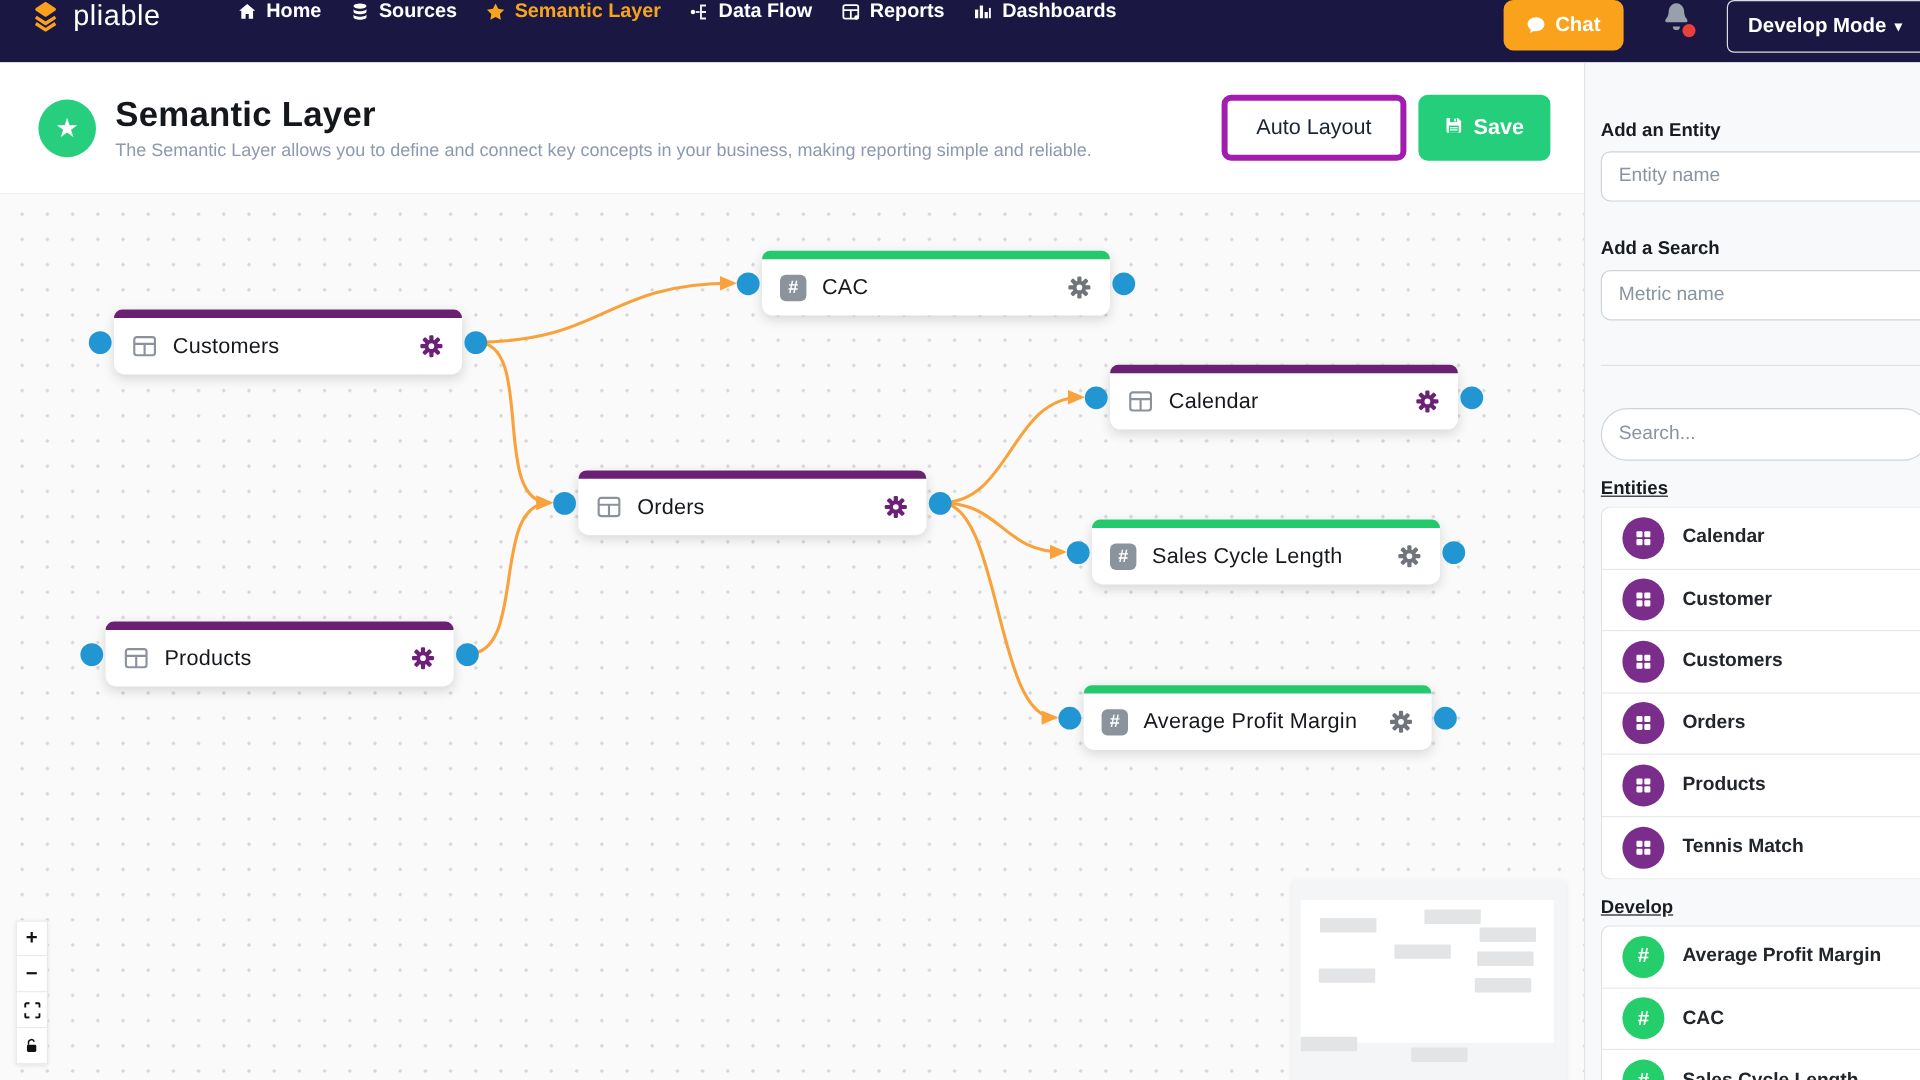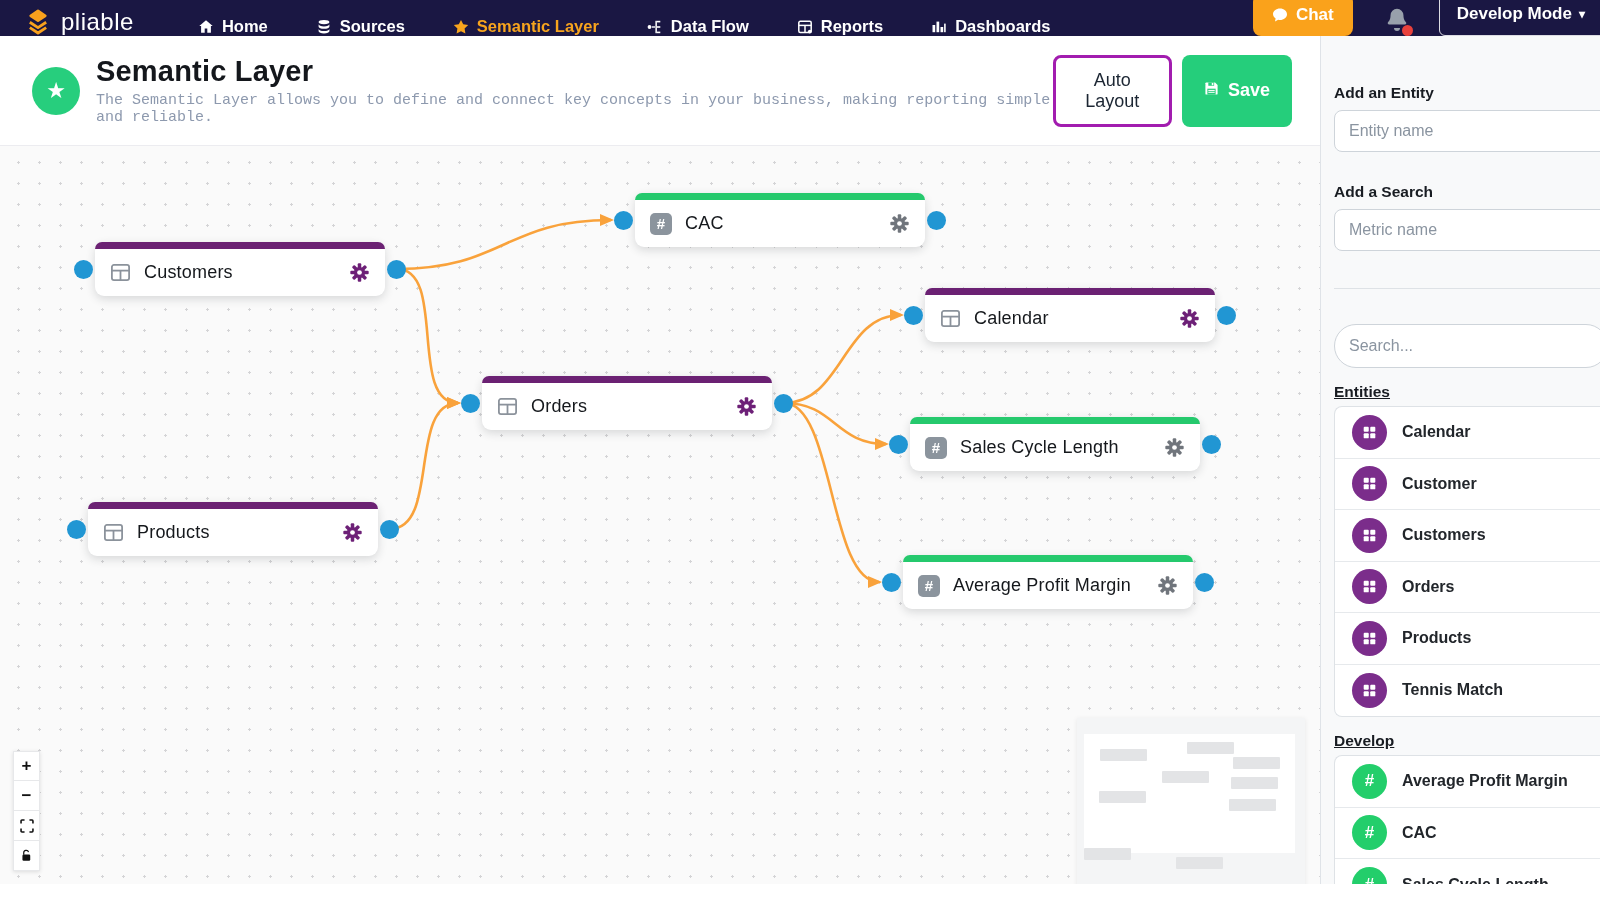--- a/index.html
+++ b/index.html
@@ -1,42 +1,42 @@
 <!DOCTYPE html>
 <html lang="en"><head>
 <meta charset="utf-8">
 <style>
   * { margin:0; padding:0; box-sizing:border-box; }
   html,body { width:1600px; height:900px; overflow:hidden; font-family:"Liberation Sans", sans-serif; background:#fff; }
 
   
-  .navbar { height:36px; background:#1a1743; display:flex; align-items:flex-end; padding-left:24px; color:#fff; }
+  .navbar { height:52px; background:#1a1743; display:flex; align-items:flex-start; padding-left:24px; color:#fff; }
   .brand { display:flex; align-items:center; gap:9px; font-size:24px; font-weight:500; letter-spacing:.5px; color:#fff; }
-  .nav-items { display:flex; gap:48px; margin-left:64px; align-items:center; }
+  .nav-items { display:flex; gap:24px; margin-left:64px; align-items:center; }
   .nav-item { display:flex; align-items:center; gap:8px; font-size:16.5px; font-weight:600; color:#fff; cursor:pointer; text-decoration:none; }
   .nav-item.active { color:#f7a41d; }
   .nav-ico { display:flex; align-items:center; }
   .chat-btn { margin-left:auto; background:#faa21b; border:none; color:#fff; font-weight:700; font-size:17px; padding:11px 19px; border-radius:8px; display:flex; gap:8px; align-items:center; cursor:pointer; font-family:inherit; }
   .bell-wrap { position:relative; margin:0 30px 0 32px; cursor:pointer; }
   .bell-dot { position:absolute; right:-4px; bottom:0; width:11px; height:11px; border-radius:50%; background:#e8413c; }
   .dev-btn { border:1px solid rgba(255,255,255,.85); background:transparent; color:#fff; font-size:17px; font-weight:600; padding:11px 26px 11px 17px; border-radius:6px; margin-right:-12px; cursor:pointer; display:flex; align-items:center; gap:7px; font-family:inherit; }
   .caret { font-size:12px; }
 
   
   .main { display:flex; height:848px; }
   .left-col { width:1320px; display:flex; flex-direction:column; }
 
   
   .page-header { height:110px; background:#fff; border-bottom:1px solid #ececf0; display:flex; align-items:center; padding:0 28px 0 32px; }
   .star-badge { width:48px; height:48px; border-radius:50%; background:#27ce7d; color:#fff; display:flex; align-items:center; justify-content:center; font-size:22px; margin-right:16px; flex:none; }
   .ph-text { display:flex; flex-direction:column; gap:4px; }
   .ph-title { font-size:29px; font-weight:800; color:#14171c; letter-spacing:.2px; }
-  .ph-sub { font-size:15px; color:#8d99ae;font-family:Liberation Mono, monospace; }
+  .ph-sub { font-size:15px; color:#8d99ae; }
   .ph-actions { margin-left:auto; display:flex; gap:10px; }
-  .btn-outline { background:#fff; border:3px solid #a21caf; border-radius:8px; font-size:18px; color:#1c2633; padding:12px 24px; cursor:pointer; font-family:inherit; }
+  .btn-outline { background:#fff; border:5px solid #a21caf; border-radius:8px; font-size:18px; color:#1c2633; padding:12px 24px; cursor:pointer; font-family:inherit; }
   .btn-save { background:#25ce7b; border:none; border-radius:8px; font-size:18px; font-weight:700; color:#fff; padding:12px 22px; cursor:pointer; display:flex; align-items:center; gap:9px; font-family:inherit; }
 
   
   .canvas { position:relative; flex:1; background-color:#fafafa; overflow:hidden;
     background-image:radial-gradient(#d4d4d6 1.2px, transparent 1.4px); background-size:21px 21px; background-position:8px 6px; }
   #edges { position:absolute; inset:0; width:100%; height:100%; z-index:1; }
   .edge { fill:none; stroke:#f9a23b; stroke-width:2.6px; }
   .node { position:absolute; width:290px; background:#fff; border-radius:9px; box-shadow:0 3px 10px rgba(30,35,45,.16); z-index:2; cursor:grab; }
   .node-top { height:7px; border-radius:9px 9px 0 0; }
   .node.entity .node-top { background:#6b2173; }

